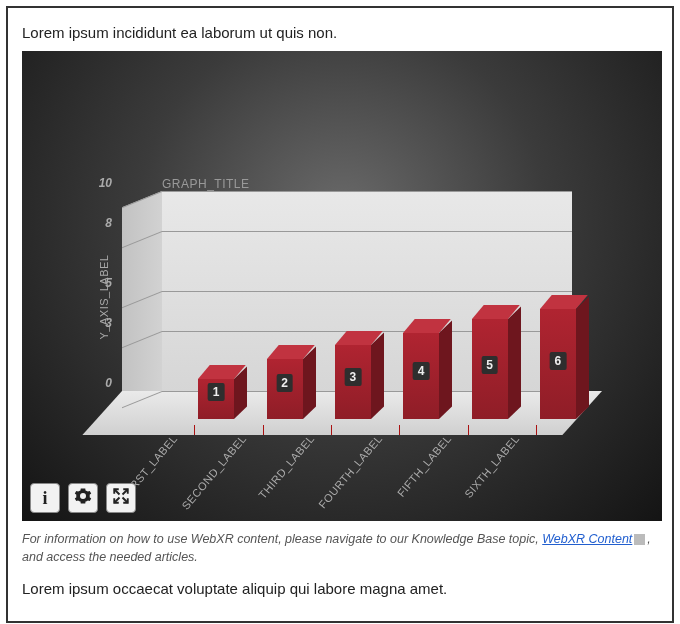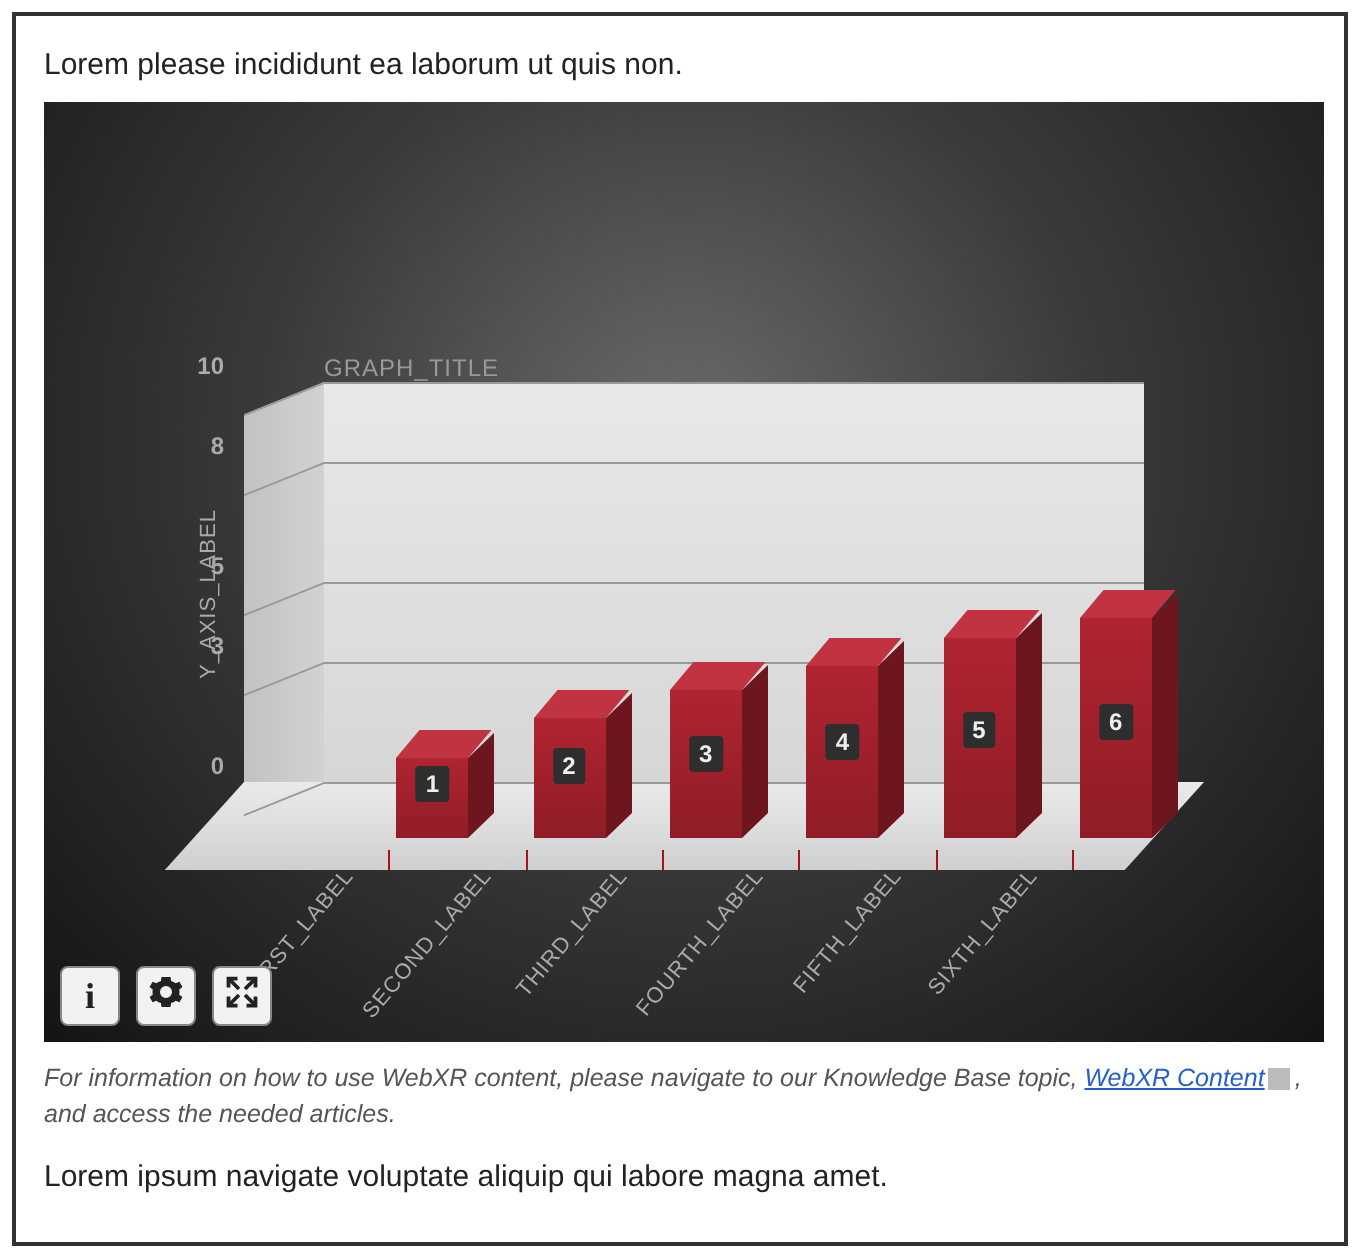--- a/index.html
+++ b/index.html
@@ -110,20 +110,21 @@
   
   .ytick {
     position: absolute;
     right: 500px;
     width: 30px;
     text-align: right;
     font-size: 12px;
     color: #aaa;
     font-weight: bold;
     transform: translateY(-50%);
+    font-style: italic;
   }
   .yaxis-label {
     position: absolute;
     left: -40px;
     top: 100px;
     transform: rotate(-90deg) translateX(0);
     transform-origin: center;
     font-size: 11px;
     color: #aaa;
     letter-spacing: 0.5px;
@@ -224,21 +225,21 @@
     background: #bbb;
     vertical-align: middle;
     margin: 0 2px;
   }
 </style>
 </head>
 <body>
 
 <div class="outer">
 
-  <p class="para">Lorem please incididunt ea laborum ut quis non.</p>
+  <p class="para">Lorem ipsum incididunt ea laborum ut quis non.</p>
 
   <div class="chart-frame">
 
     <div class="plot">
 
       <div class="chart-title">GRAPH_TITLE</div>
       <div class="yaxis-label">Y_AXIS_LABEL</div>
 
       <div class="sidewall"></div>
       <div class="backwall"></div>
@@ -338,15 +339,15 @@
             </svg>
         </span>
       </div>
     </div>
   </div>
 
   <p class="info-text">
     <span>For information on how to use WebXR content, please navigate to our Knowledge Base topic, </span><a href="#">WebXR Content</a><span class="ext-icon"></span><span>, and access the needed articles.</span>
   </p>
 
-  <p class="para">Lorem ipsum navigate voluptate aliquip qui labore magna amet.</p>
+  <p class="para">Lorem ipsum occaecat voluptate aliquip qui labore magna amet.</p>
 
 </div>
 
 </body></html>

